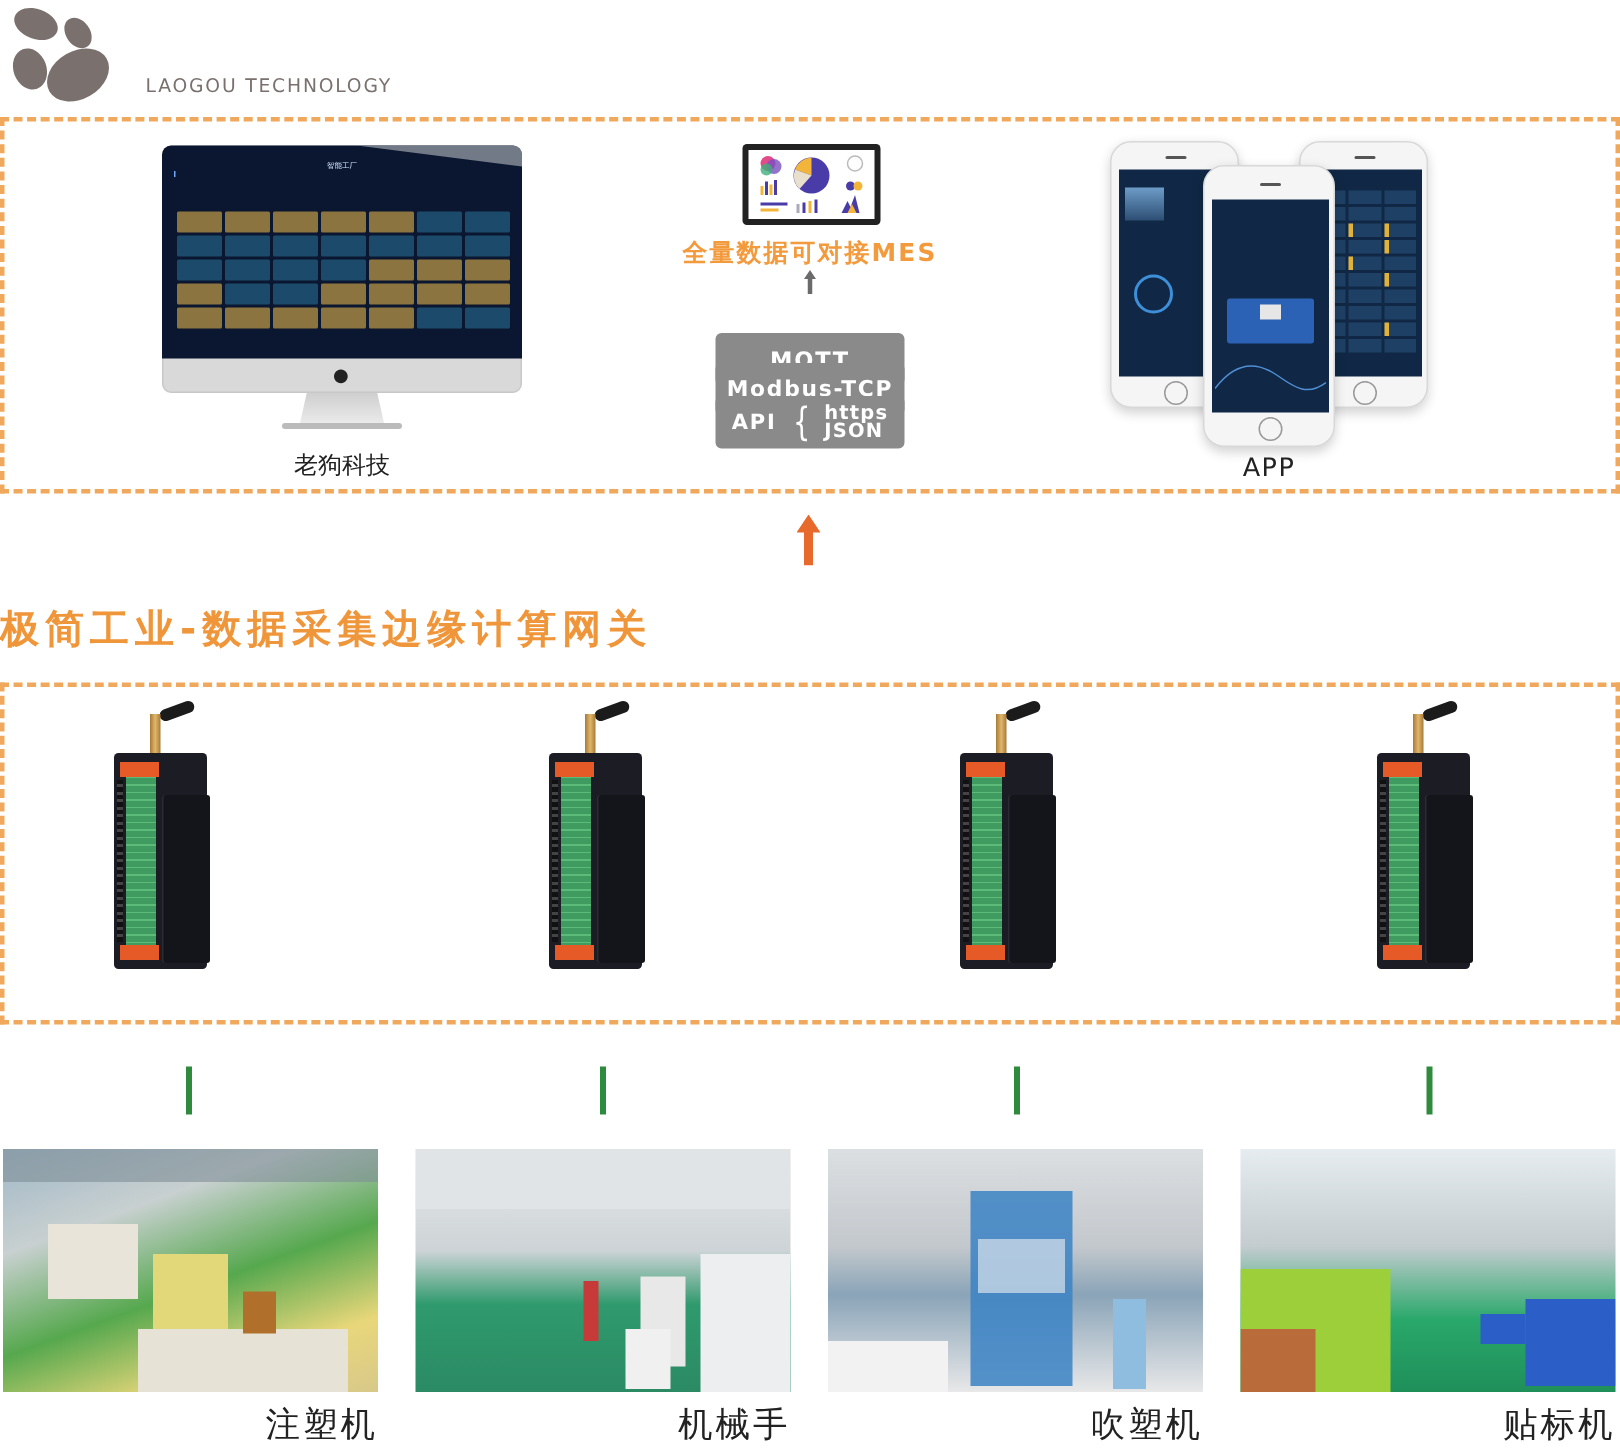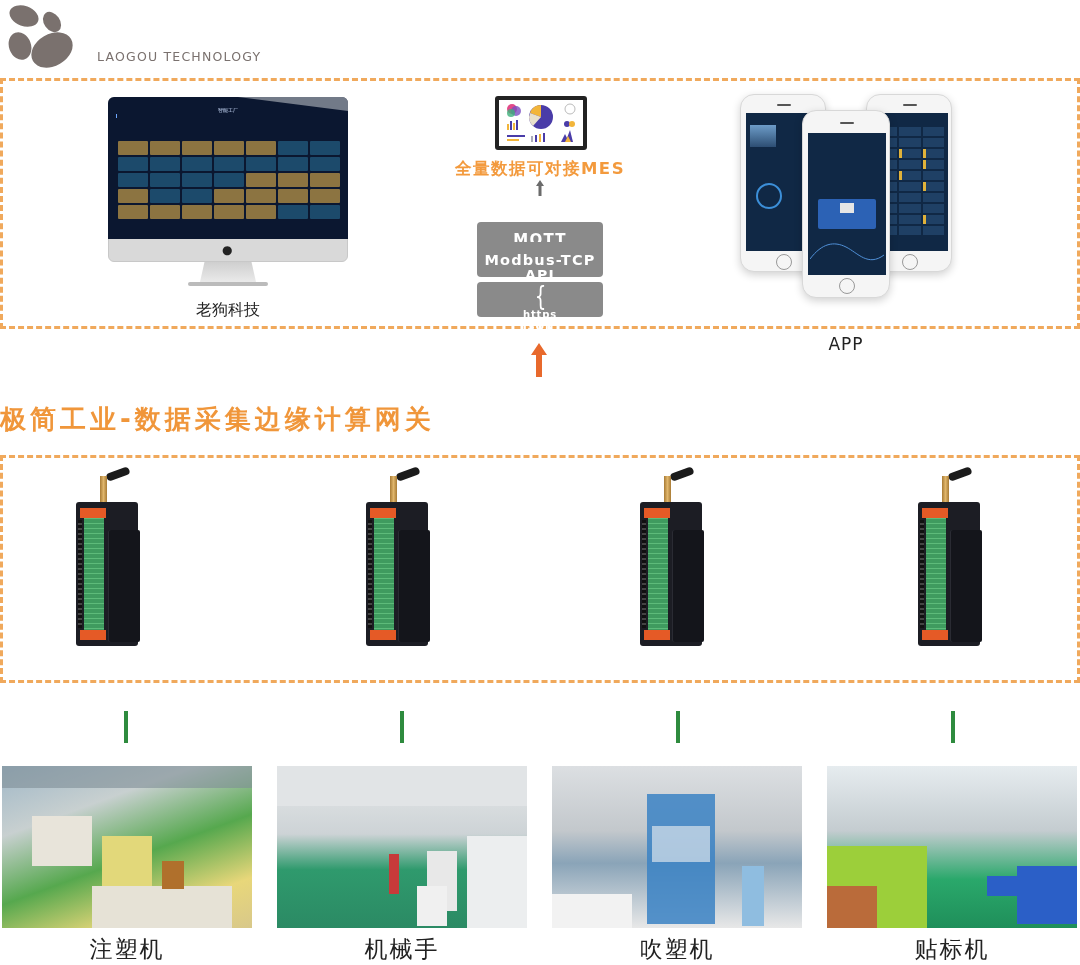--- a/index.html
+++ b/index.html
@@ -34,23 +34,23 @@
   .caption-board { position: absolute; left: 108px; top: 300px; width: 240px; text-align: center; font-size: 16px; color: #222; }
 
   
   .tablet { position: absolute; left: 495px; top: 96px; width: 92px; height: 54px; background: #222; border-radius: 3px; padding: 4px; }
   .tablet-screen { width: 100%; height: 100%; background: #fff; position: relative; overflow: hidden; }
   .mes-text { position: absolute; left: 438px; top: 158px; width: 204px; text-align: center; font-size: 16.5px; font-weight: bold; color: #f39a3d; letter-spacing: 1.5px; }
   .small-arrow { position: absolute; left: 536px; top: 180px; width: 8px; height: 16px; }
   .proto { position: absolute; left: 477px; width: 126px; height: 35px; background: #8a8a8a; border-radius: 4px; color: #fff; font-weight: bold; display: flex; align-items: center; justify-content: center; letter-spacing: 1.2px; }
   .proto-mqtt { top: 201px; font-size: 15px; margin-top: 21px; }
   .proto-modbus { top: 242px; font-size: 14.5px; }
-  .proto-api { top: 282px; font-size: 14px; flex-direction: column; }
+  .proto-api { top: 264px; font-size: 14px; }
   .proto-api .brace { font-size: 26px; font-weight: normal; margin: 0 6px 0 8px; line-height: 1; transform: scaleX(0.7); }
-  .proto-api .formats { display: flex; flex-direction: column; font-size: 10px; line-height: 12px; letter-spacing: .8px; }
+  .proto-api .formats { display: flex; flex-direction: column; font-size: 13px; line-height: 12px; letter-spacing: .8px; }
 
   
   .phones { position: absolute; left: 738px; top: 92px; width: 216px; height: 210px; }
   .phone { position: absolute; background: #f5f5f5; border: 1px solid #d8d8d8; border-radius: 14px; box-shadow: 0 3px 8px rgba(0,0,0,.18); }
   .phone .screen { position: absolute; background: #102845; overflow: hidden; }
   .phone .speaker { position: absolute; height: 2px; background: #555; border-radius: 1px; }
   .phone .home { position: absolute; width: 16px; height: 16px; border: 1px solid #999; border-radius: 50%; }
   .ph-left { left: 2px; top: 2px; width: 86px; height: 178px; }
   .ph-left .screen { left: 5px; top: 18px; width: 76px; height: 138px; }
   .ph-left .speaker { left: 36px; top: 9px; width: 14px; }
@@ -63,21 +63,21 @@
   .ph-center .screen { left: 5px; top: 22px; width: 78px; height: 142px; }
   .ph-center .speaker { left: 37px; top: 11px; width: 14px; }
   .ph-center .home { left: 36px; top: 167px; }
   .building { position: absolute; left: 4px; top: 12px; width: 26px; height: 22px; background: linear-gradient(#6d9cc8,#2d4e73); }
   .gauge { position: absolute; left: 10px; top: 70px; width: 26px; height: 26px; border: 2px solid #3c8fd8; border-radius: 50%; }
   .machine-img { position: absolute; left: 10px; top: 66px; width: 58px; height: 30px; background: #2c62b5; border-radius: 2px; }
   .machine-img::after { content: ""; position: absolute; left: 22px; top: 4px; width: 14px; height: 10px; background: #e6e6e6; }
   .cells { position: absolute; left: 4px; top: 14px; width: 68px; display: grid; grid-template-columns: repeat(3, 1fr); gap: 2px; }
   .cells div { height: 9px; background: #1f4065; }
   .cells div.y { background: #1f4065; border-left: 3px solid #e0b23a; }
-  .caption-app { position: absolute; left: 738px; top: 302px; width: 216px; text-align: center; font-size: 17px; color: #222; letter-spacing: 1px; margin-top: 32px; }
+  .caption-app { position: absolute; left: 738px; top: 302px; width: 216px; text-align: center; font-size: 17px; color: #222; letter-spacing: 1px; }
 
   
   .big-arrow { position: absolute; left: 531px; top: 343px; width: 16px; height: 34px; }
   .gateway-title { position: absolute; left: 0; top: 402px; width: 1080px; text-align: left; font-size: 26px; font-weight: bold; color: #f0963a; letter-spacing: 4px; }
 
   
   .gateway { position: absolute; top: 470px; width: 80px; height: 178px; }
   .gw-antenna { position: absolute; left: 36px; top: 0; width: 24px; height: 8px; background: #1b1b1b; border-radius: 4px; transform: rotate(-20deg); }
   .gw-conn { position: absolute; left: 30px; top: 6px; width: 7px; height: 28px; background: linear-gradient(90deg,#a87b35,#e0b66c,#a87b35); }
   .gw-body { position: absolute; left: 6px; top: 32px; width: 62px; height: 144px; background: #1c1d24; border-radius: 3px; }
@@ -90,21 +90,21 @@
   
   .green-line { position: absolute; top: 711px; width: 4px; height: 32px; background: #2e8b3e; }
 
   
   .machine { position: absolute; top: 766px; width: 250px; height: 162px; overflow: hidden; }
   .m1 { left: 2px; background: linear-gradient(160deg,#9fb7c7 0%,#c8d0d0 28%,#56a84e 55%,#e8d77a 80%,#d8c88a 100%); }
   .m2 { left: 277px; background: linear-gradient(180deg,#e7e9ea 0%,#cdd3d6 42%,#2f9a6d 64%,#2b8a64 100%); }
   .m3 { left: 552px; background: linear-gradient(180deg,#dcdfe2 0%,#c3c8cc 40%,#8aa4b8 60%,#e8e8e8 100%); }
   .m4 { left: 827px; background: linear-gradient(180deg,#e6ecef 0%,#c4ccd0 40%,#2aa86b 70%,#1f8f5a 100%); }
   .m-detail { position: absolute; }
-  .caption-m { position: absolute; top: 934px; width: 250px; text-align: center; font-size: 23px; color: #222; letter-spacing: 2px; }
+  .caption-m { position: absolute; top: 934px; width: 250px; text-align: right; font-size: 23px; color: #222; letter-spacing: 2px; }
 </style>
 </head>
 <body>
 
 <div class="logo">
   <svg width="80" height="66" viewBox="0 0 80 66">
     <ellipse cx="20" cy="14" rx="15" ry="10" fill="#7a716e" transform="rotate(20 20 14)"></ellipse>
     <ellipse cx="48" cy="20" rx="11" ry="8" fill="#7a716e" transform="rotate(55 48 20)"></ellipse>
     <ellipse cx="16" cy="44" rx="11" ry="14" fill="#7a716e" transform="rotate(-20 16 44)"></ellipse>
     <ellipse cx="48" cy="48" rx="22" ry="16" fill="#7a716e" transform="rotate(-30 48 48)"></ellipse>

